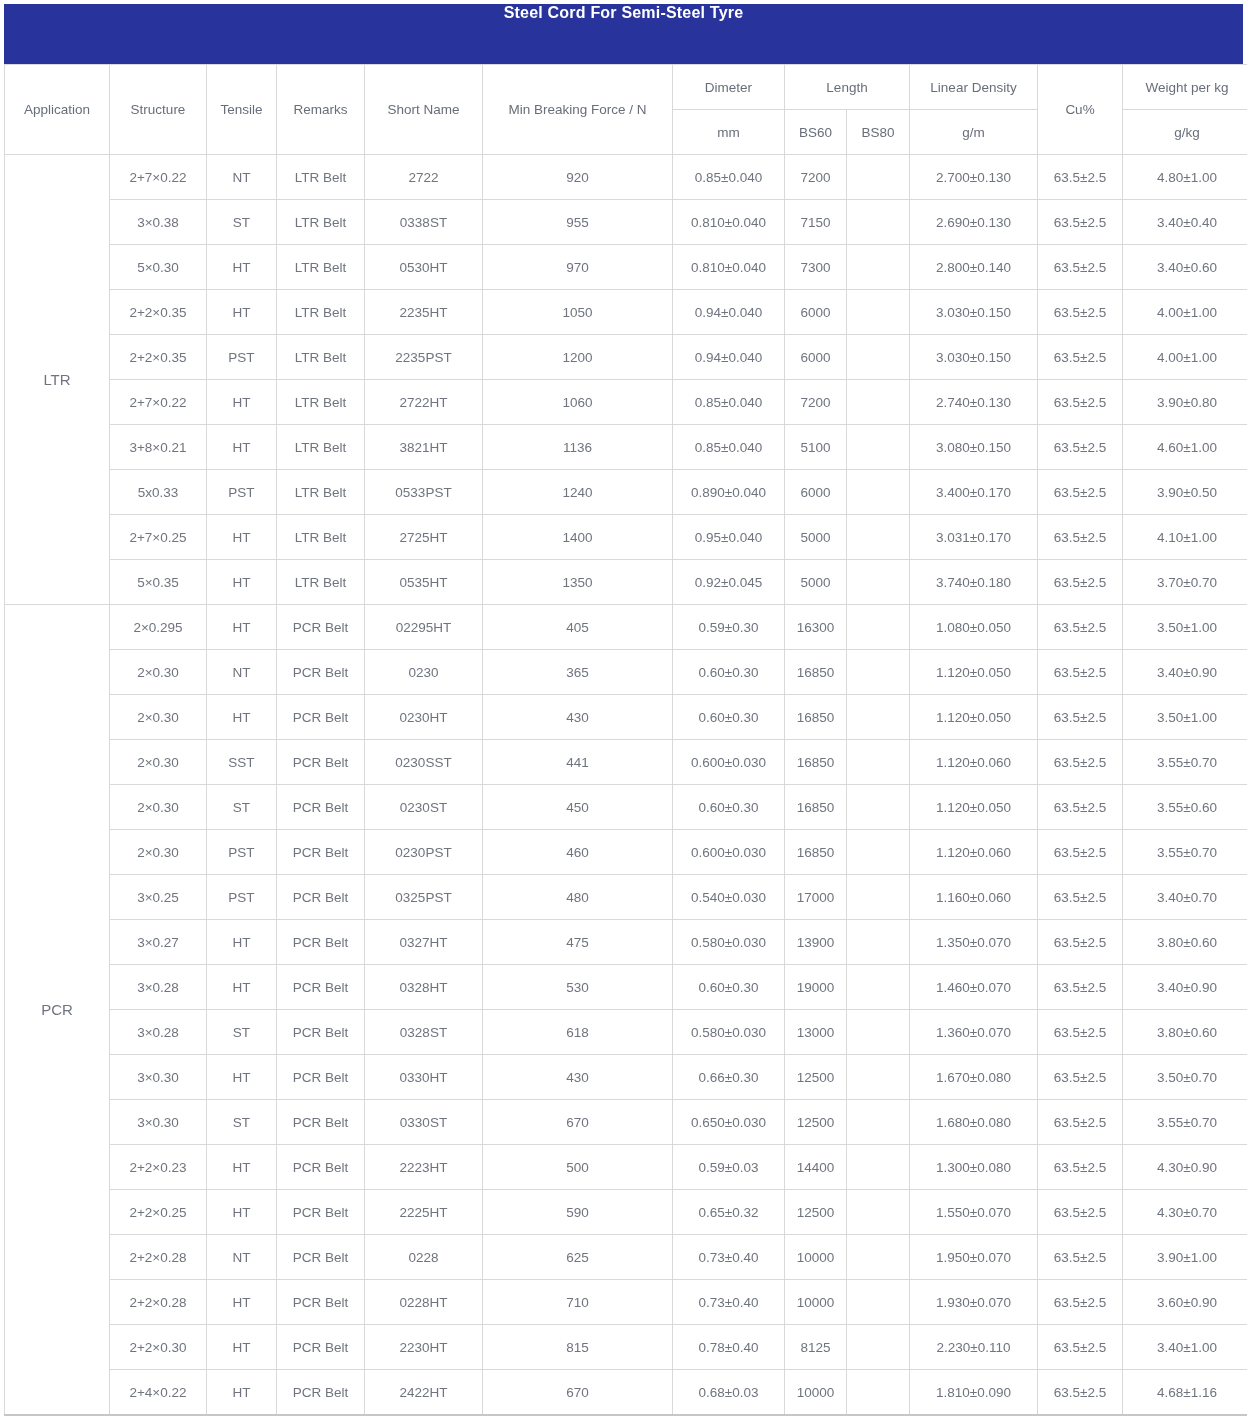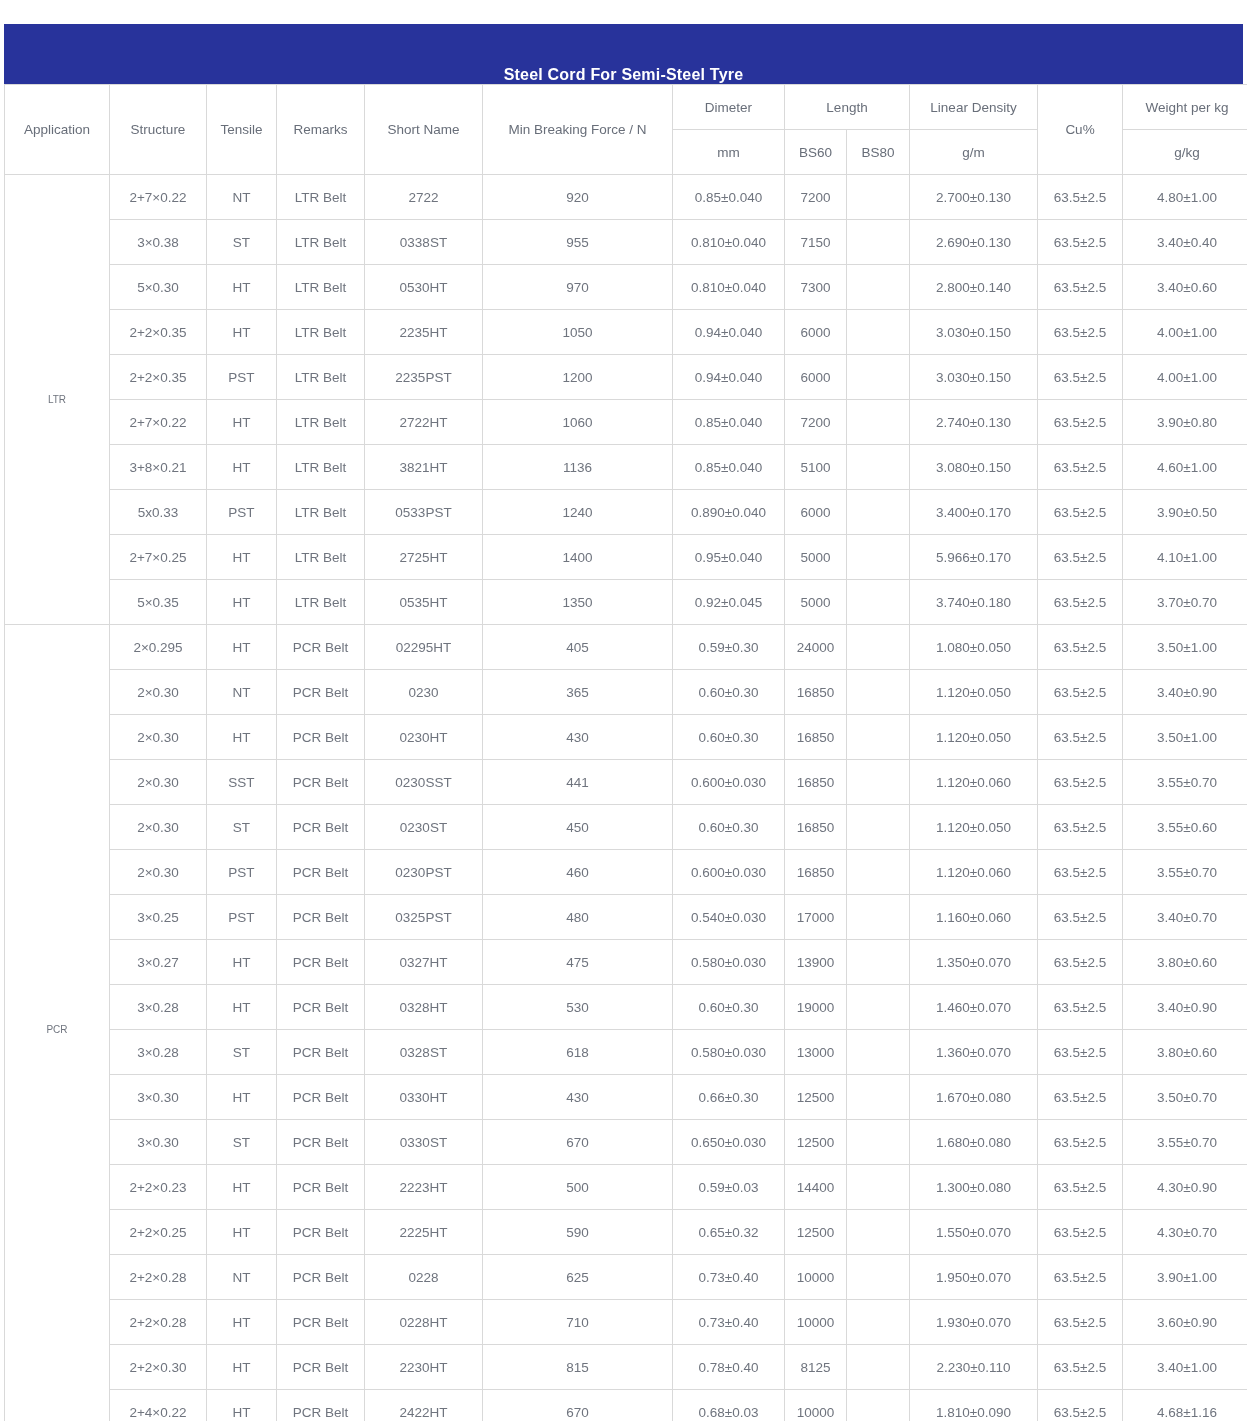--- a/index.html
+++ b/index.html
@@ -11,26 +11,25 @@
   .page {
     width: 1247px;
     box-sizing: border-box;
     padding: 4px 4px 8px 4px;
   }
   .title-banner {
     height: 60px;
     background: #28339b;
     color: #ffffff;
     display: flex;
-    align-items: flex-end;
+    align-items: flex-start;
     justify-content: center;
     font-size: 16px;
     font-weight: bold;
     letter-spacing: 0.2px;
-    margin-top: 20px;
   }
   table.spec-table {
     width: 100%;
     border-collapse: collapse;
     table-layout: fixed;
     border: 1px solid #d5d5d5;
     border-bottom: 2px solid #c6c6c6;
   }
   table.spec-table th,
   table.spec-table td {
@@ -47,21 +46,21 @@
   table.spec-table thead th {
     height: 44px;
     color: #686e79;
     background: #ffffff;
   }
   table.spec-table tbody td {
     height: 44px;
     background: #ffffff;
   }
   table.spec-table td.app-cell {
-    font-size: 10px;
+    font-size: 15px;
     color: #6f747e;
   }
 </style>
 </head>
 <body>
 
 <div class="page">
 
   <div class="title-banner">
     <span>Steel Cord For Semi-Steel Tyre</span>
@@ -212,21 +211,21 @@
         </tr>
         <tr>
           <td>2+7×0.25</td>
           <td>HT</td>
           <td>LTR Belt</td>
           <td>2725HT</td>
           <td>1400</td>
           <td>0.95±0.040</td>
           <td>5000</td>
           <td></td>
-          <td>5.966±0.170</td>
+          <td>3.031±0.170</td>
           <td>63.5±2.5</td>
           <td>4.10±1.00</td>
         </tr>
         <tr>
           <td>5×0.35</td>
           <td>HT</td>
           <td>LTR Belt</td>
           <td>0535HT</td>
           <td>1350</td>
           <td>0.92±0.045</td>
@@ -237,21 +236,21 @@
           <td>3.70±0.70</td>
         </tr>
         <tr>
           <td class="app-cell" rowspan="18">PCR</td>
           <td>2×0.295</td>
           <td>HT</td>
           <td>PCR Belt</td>
           <td>02295HT</td>
           <td>405</td>
           <td>0.59±0.30</td>
-          <td>24000</td>
+          <td>16300</td>
           <td></td>
           <td>1.080±0.050</td>
           <td>63.5±2.5</td>
           <td>3.50±1.00</td>
         </tr>
         <tr>
           <td>2×0.30</td>
           <td>NT</td>
           <td>PCR Belt</td>
           <td>0230</td>

